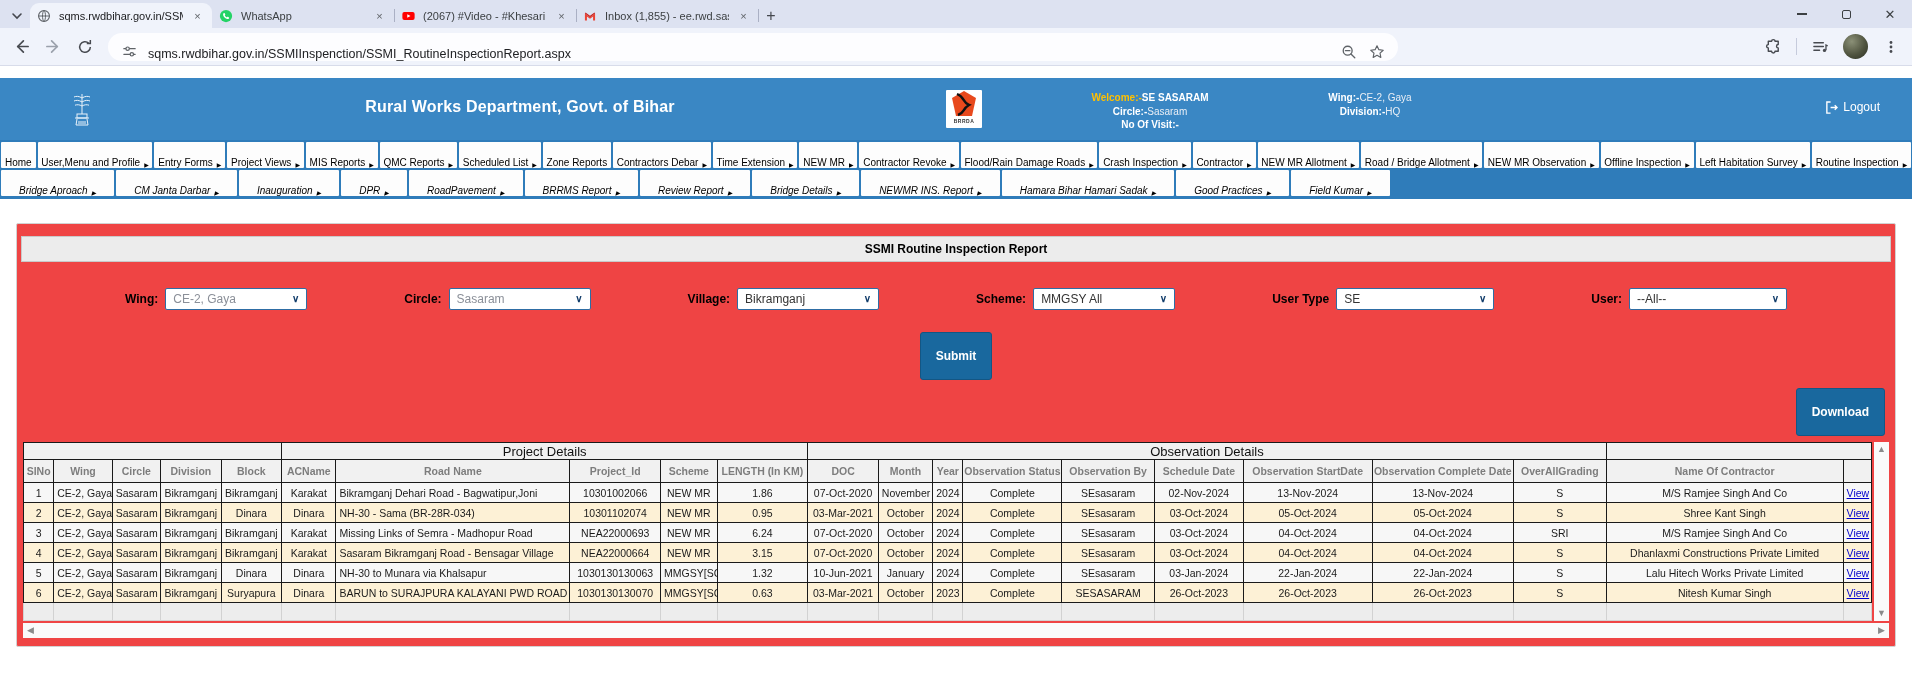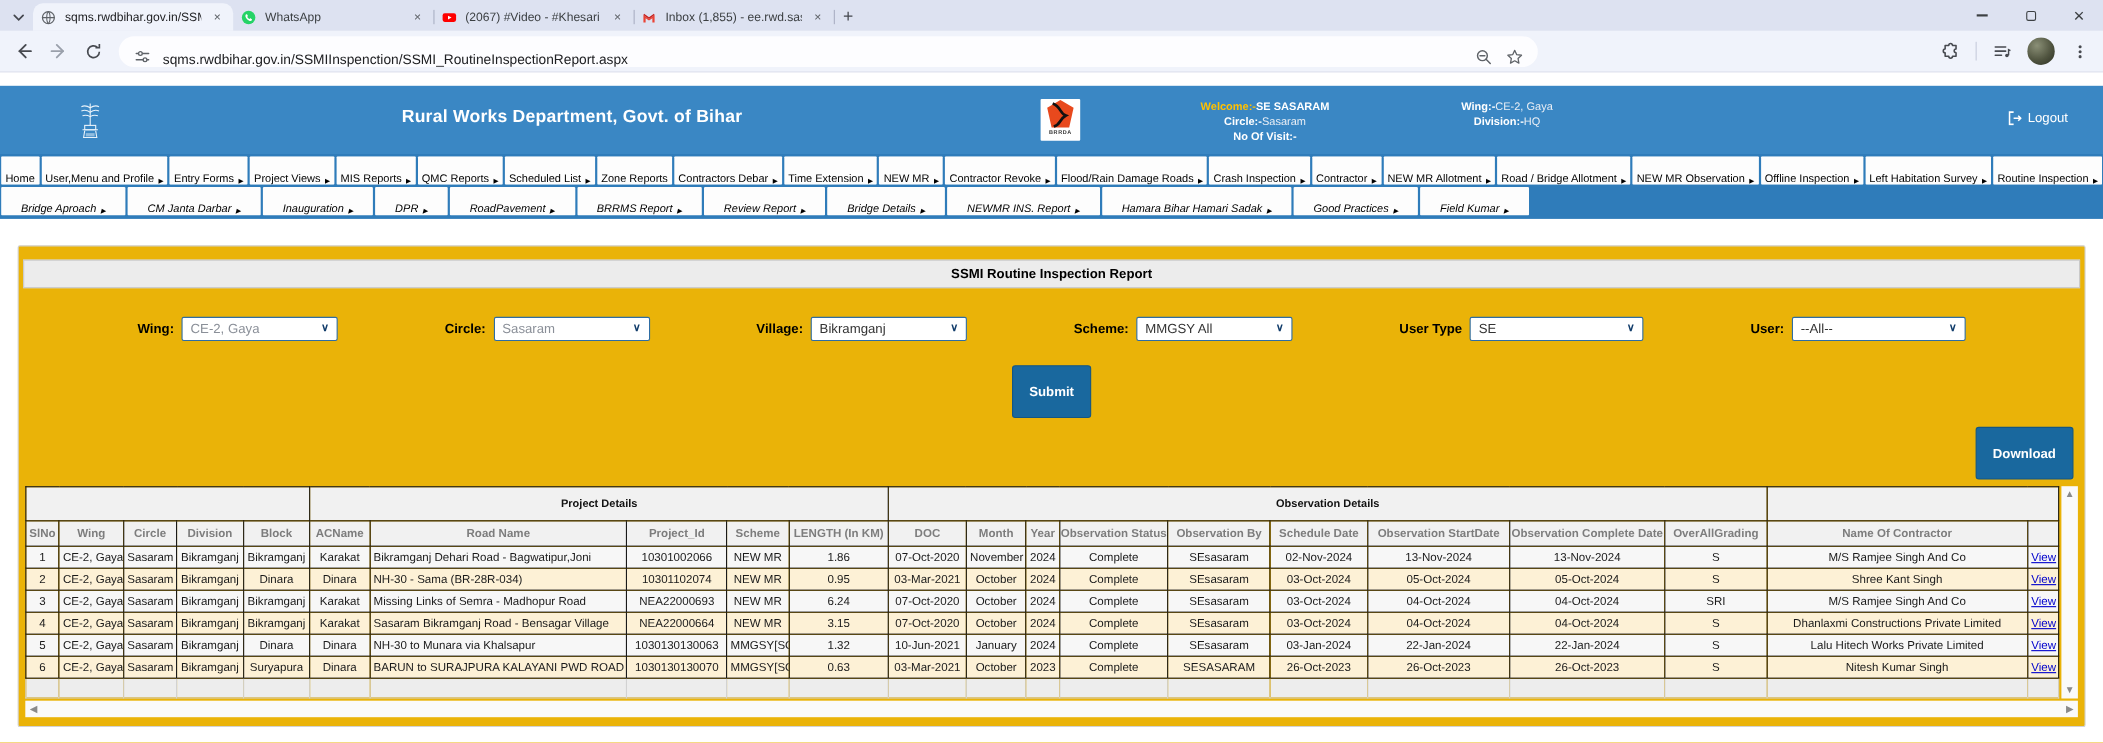--- a/index.html
+++ b/index.html
@@ -67,21 +67,21 @@
   .nav { background: #2f7cba; padding: 2px 1px 3px; }
   .nav-row { display: flex; gap: 2px; height: 26px; margin-bottom: 2px; overflow: hidden; }
   .nav-row:last-child { margin-bottom: 0; }
   .nav-item { background: #fdfdfd; color: #000; font-size: 10px; display: flex; align-items: flex-end;
     white-space: nowrap; border-radius: 1px; }
   .nav-row1 .nav-item { flex: 1 1 auto; justify-content: center; padding: 0 4px; min-width: 0; }
   .nav-row2 .nav-item { padding: 0 18px; font-style: italic; }
   .nav-arrow { font-size: 6px; margin-left: 4px; color: #000; }
 
   
-  .card { margin: 24px 16px 0; border: 1px solid #d2d2d2; border-radius: 2px; background: #eab308;
+  .card { margin: 24px 16px 0; border: 1px solid #d2d2d2; border-radius: 2px; background: #ef4444;
     padding: 12px 4px 8px; }
   .report-title { background: #ececec; border: 1px solid #c9c9c9; text-align: center;
     font-weight: bold; font-size: 12px; color: #000; padding: 5px 0; }
   .filters { display: flex; justify-content: space-between; margin: 26px 0 0; padding: 0 104px; }
   .fgroup { display: flex; align-items: center; gap: 7px; }
   .flabel { font-size: 12px; font-weight: bold; color: #000; }
   .sel { width: 142px; height: 22px; border: 1px solid #2e6da4; background: #fff; border-radius: 2px;
     display: flex; align-items: center; justify-content: space-between; padding: 0 7px; }
   .sel.wide { width: 158px; }
   .selval { font-size: 12px; color: #333; white-space: nowrap; overflow: hidden; }
@@ -90,21 +90,21 @@
   .submit-row { text-align: center; margin-top: 22px; }
   .btn { display: inline-block; background: #19689e; color: #fff; font-weight: bold; font-size: 12px;
     border: 1px solid #135684; border-radius: 3px; padding: 16px 15px; font-family: inherit; }
   .download-row { text-align: right; margin: 8px 6px 6px 0; }
 
   
   .table-zone { display: flex; margin: 0 2px; }
   .grid-wrap { flex: 1; }
   table { border-collapse: collapse; table-layout: fixed; width: 100%; }
   th, td { border: 1px solid #1a1a1a; overflow: hidden; white-space: nowrap; }
-  tr.group-row th { height: 31px; background: #f1f1f1; color: #111; font-size: 10px; font-weight: bold; }
+  tr.group-row th { height: 17px; background: #f1f1f1; color: #111; font-size: 13px; font-weight: normal; }
   tr.cols-row th { height: 23px; background: #f1f1f1; color: #7d7d7d; font-size: 10.5px; font-weight: bold; }
   tbody td { height: 20px; font-size: 10.5px; color: #1a1a1a; text-align: center; padding: 0 3px; }
   tr.plain td { background: #f7f7f7; }
   tr.cream td { background: #fdf1d6; }
   td.left { text-align: left; }
   a.view-link { color: #0000cc; text-decoration: underline; font-size: 10.5px; }
   tr.footer-row td { height: 18px; background: #ededed; border: 1px solid #d2d2d2; border-top: 1px solid #1a1a1a; }
   .vscroll { width: 15px; margin-left: 2px; background: #fafafa; display: flex; flex-direction: column;
     justify-content: space-between; align-items: center; padding: 3px 0; }
   .hscroll { height: 15px; margin: 2px 2px 0; background: #fafafa; display: flex;

